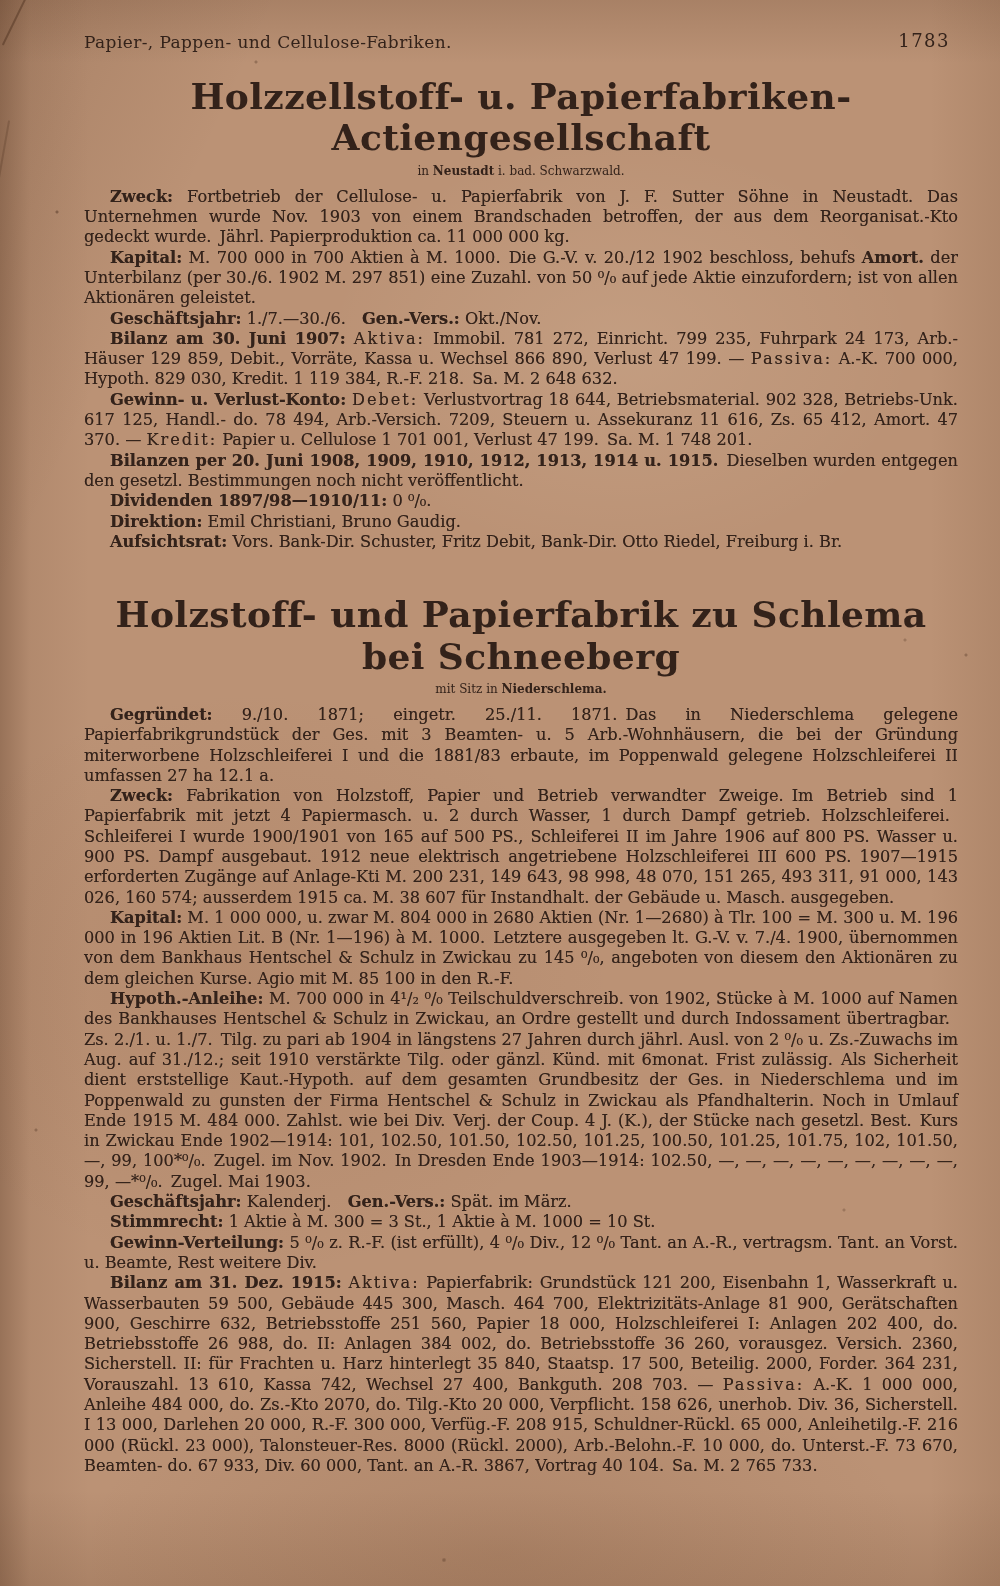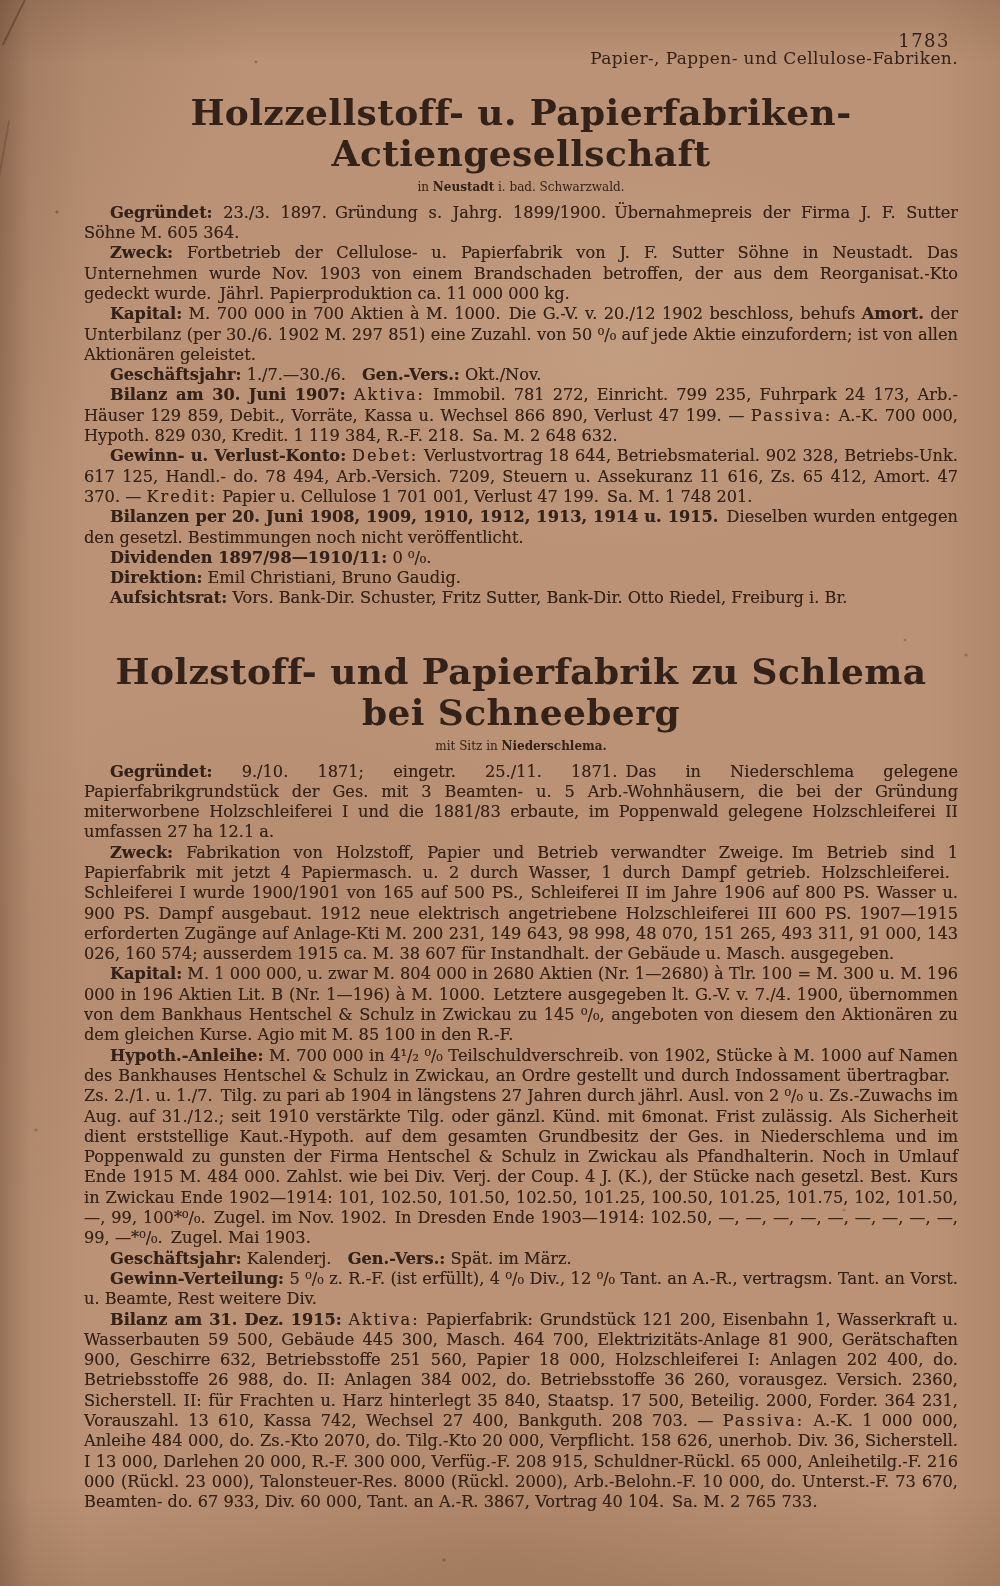--- a/index.html
+++ b/index.html
@@ -34,21 +34,21 @@
   }
   .crease{
     position:absolute;left:14px;top:-8px;width:2px;height:56px;
     background:rgba(55,30,15,.35);transform:rotate(26deg);border-radius:2px;
   }
   .crease2{
     position:absolute;left:2px;top:120px;width:1.5px;height:70px;
     background:rgba(55,30,15,.20);transform:rotate(10deg);
   }
   .content{position:relative;padding:0 42px 0 84px;}
-  .header-row{position:relative;padding-top:48px;text-align:right;}
+  .header-row{position:relative;padding-top:32px;text-align:left;}
   .header-title{font-size:17px;letter-spacing:.4px;}
   .page-number{position:absolute;right:8px;top:30px;font-size:18px;letter-spacing:1.5px;}
   .entry{margin:0;}
   .entry-1{margin-top:24px;}
   .entry-2{margin-top:42px;}
   .entry-title{
     text-align:center;font-weight:bold;font-size:36px;line-height:1.15;
     margin:0;letter-spacing:.4px;
   }
   .entry-subtitle{text-align:center;font-size:12px;margin-top:5px;}
@@ -73,41 +73,41 @@
 
     <div class="header-row">
       <span class="header-title">Papier-, Pappen- und Cellulose-Fabriken.</span>
       <span class="page-number">1783</span>
     </div>
 
     <section class="entry entry-1">
       <h1 class="entry-title">Holzzellstoff- u. Papierfabriken-Actiengesellschaft</h1>
       <div class="entry-subtitle"><span>in </span><span class="b">Neustadt</span><span> i. bad. Schwarzwald.</span></div>
       <div class="paras">
-          <p class="para"><span class="b">Gegründet:</span><span> 23./3. 1897. Gründung s. Jahrg. 1899/1900. Übernahmepreis der Firma J. F. Sutter Söhne M. 605 364.</span></p>
           <p class="para"><span class="b">Zweck:</span><span> Fortbetrieb der Cellulose- u. Papierfabrik von J. F. Sutter Söhne in Neustadt. Das Unternehmen wurde Nov. 1903 von einem Brandschaden betroffen, der aus dem Reorganisat.-Kto gedeckt wurde. Jährl. Papierproduktion ca. 11 000 000 kg.</span></p>
           <p class="para"><span class="b">Kapital:</span><span> M. 700 000 in 700 Aktien à M. 1000. Die G.-V. v. 20./12 1902 beschloss, behufs </span><span class="b">Amort.</span><span> der Unterbilanz (per 30./6. 1902 M. 297 851) eine Zuzahl. von 50 ⁰/₀ auf jede Aktie einzufordern; ist von allen Aktionären geleistet.</span></p>
           <p class="para"><span class="b">Geschäftsjahr:</span><span> 1./7.—30./6. </span><span class="b">Gen.-Vers.:</span><span> Okt./Nov.</span></p>
           <p class="para"><span class="b">Bilanz am 30. Juni 1907:</span><span> </span><span class="sp">Aktiva:</span><span> Immobil. 781 272, Einricht. 799 235, Fuhrpark 24 173, Arb.-Häuser 129 859, Debit., Vorräte, Kassa u. Wechsel 866 890, Verlust 47 199. — </span><span class="sp">Passiva:</span><span> A.-K. 700 000, Hypoth. 829 030, Kredit. 1 119 384, R.-F. 218. Sa. M. 2 648 632.</span></p>
           <p class="para"><span class="b">Gewinn- u. Verlust-Konto:</span><span> </span><span class="sp">Debet:</span><span> Verlustvortrag 18 644, Betriebsmaterial. 902 328, Betriebs-Unk. 617 125, Handl.- do. 78 494, Arb.-Versich. 7209, Steuern u. Assekuranz 11 616, Zs. 65 412, Amort. 47 370. — </span><span class="sp">Kredit:</span><span> Papier u. Cellulose 1 701 001, Verlust 47 199. Sa. M. 1 748 201.</span></p>
           <p class="para"><span class="b">Bilanzen per 20. Juni 1908, 1909, 1910, 1912, 1913, 1914 u. 1915.</span><span> Dieselben wurden entgegen den gesetzl. Bestimmungen noch nicht veröffentlicht.</span></p>
           <p class="para"><span class="b">Dividenden 1897/98—1910/11:</span><span> 0 ⁰/₀.</span></p>
           <p class="para"><span class="b">Direktion:</span><span> Emil Christiani, Bruno Gaudig.</span></p>
-          <p class="para"><span class="b">Aufsichtsrat:</span><span> Vors. Bank-Dir. Schuster, Fritz Sutter, Bank-Dir. Otto Riedel, Freiburg i. Br.</span></p>
+          <p class="para"><span class="b">Aufsichtsrat:</span><span> Vors. Bank-Dir. Schuster, Fritz Debit, Bank-Dir. Otto Riedel, Freiburg i. Br.</span></p>
         </div>
     </section>
 
     <section class="entry entry-2">
       <h1 class="entry-title">Holzstoff- und Papierfabrik zu Schlema bei Schneeberg</h1>
       <div class="entry-subtitle"><span>mit Sitz in </span><span class="b">Niederschlema.</span></div>
       <div class="paras">
           <p class="para"><span class="b">Gegründet:</span><span> 9./10. 1871; eingetr. 25./11. 1871. Das in Niederschlema gelegene Papierfabrikgrundstück der Ges. mit 3 Beamten- u. 5 Arb.-Wohnhäusern, die bei der Gründung miterworbene Holzschleiferei I und die 1881/83 erbaute, im Poppenwald gelegene Holzschleiferei II umfassen 27 ha 12.1 a.</span></p>
           <p class="para"><span class="b">Zweck:</span><span> Fabrikation von Holzstoff, Papier und Betrieb verwandter Zweige. Im Betrieb sind 1 Papierfabrik mit jetzt 4 Papiermasch. u. 2 durch Wasser, 1 durch Dampf getrieb. Holzschleiferei. Schleiferei I wurde 1900/1901 von 165 auf 500 PS., Schleiferei II im Jahre 1906 auf 800 PS. Wasser u. 900 PS. Dampf ausgebaut. 1912 neue elektrisch angetriebene Holzschleiferei III 600 PS. 1907—1915 erforderten Zugänge auf Anlage-Kti M. 200 231, 149 643, 98 998, 48 070, 151 265, 493 311, 91 000, 143 026, 160 574; ausserdem 1915 ca. M. 38 607 für Instandhalt. der Gebäude u. Masch. ausgegeben.</span></p>
           <p class="para"><span class="b">Kapital:</span><span> M. 1 000 000, u. zwar M. 804 000 in 2680 Aktien (Nr. 1—2680) à Tlr. 100 = M. 300 u. M. 196 000 in 196 Aktien Lit. B (Nr. 1—196) à M. 1000. Letztere ausgegeben lt. G.-V. v. 7./4. 1900, übernommen von dem Bankhaus Hentschel &amp; Schulz in Zwickau zu 145 ⁰/₀, angeboten von diesem den Aktionären zu dem gleichen Kurse. Agio mit M. 85 100 in den R.-F.</span></p>
           <p class="para"><span class="b">Hypoth.-Anleihe:</span><span> M. 700 000 in 4¹/₂ ⁰/₀ Teilschuldverschreib. von 1902, Stücke à M. 1000 auf Namen des Bankhauses Hentschel &amp; Schulz in Zwickau, an Ordre gestellt und durch Indossament übertragbar. Zs. 2./1. u. 1./7. Tilg. zu pari ab 1904 in längstens 27 Jahren durch jährl. Ausl. von 2 ⁰/₀ u. Zs.-Zuwachs im Aug. auf 31./12.; seit 1910 verstärkte Tilg. oder gänzl. Künd. mit 6monat. Frist zulässig. Als Sicherheit dient erststellige Kaut.-Hypoth. auf dem gesamten Grundbesitz der Ges. in Niederschlema und im Poppenwald zu gunsten der Firma Hentschel &amp; Schulz in Zwickau als Pfandhalterin. Noch in Umlauf Ende 1915 M. 484 000. Zahlst. wie bei Div. Verj. der Coup. 4 J. (K.), der Stücke nach gesetzl. Best. Kurs in Zwickau Ende 1902—1914: 101, 102.50, 101.50, 102.50, 101.25, 100.50, 101.25, 101.75, 102, 101.50, —, 99, 100*⁰/₀. Zugel. im Nov. 1902. In Dresden Ende 1903—1914: 102.50, —, —, —, —, —, —, —, —, —, 99, —*⁰/₀. Zugel. Mai 1903.</span></p>
           <p class="para"><span class="b">Geschäftsjahr:</span><span> Kalenderj. </span><span class="b">Gen.-Vers.:</span><span> Spät. im März.</span></p>
+          <p class="para"><span class="b">Stimmrecht:</span><span> 1 Aktie à M. 300 = 3 St., 1 Aktie à M. 1000 = 10 St.</span></p>
           <p class="para"><span class="b">Gewinn-Verteilung:</span><span> 5 ⁰/₀ z. R.-F. (ist erfüllt), 4 ⁰/₀ Div., 12 ⁰/₀ Tant. an A.-R., vertragsm. Tant. an Vorst. u. Beamte, Rest weitere Div.</span></p>
           <p class="para"><span class="b">Bilanz am 31. Dez. 1915:</span><span> </span><span class="sp">Aktiva:</span><span> Papierfabrik: Grundstück 121 200, Eisenbahn 1, Wasserkraft u. Wasserbauten 59 500, Gebäude 445 300, Masch. 464 700, Elektrizitäts-Anlage 81 900, Gerätschaften 900, Geschirre 632, Betriebsstoffe 251 560, Papier 18 000, Holzschleiferei I: Anlagen 202 400, do. Betriebsstoffe 26 988, do. II: Anlagen 384 002, do. Betriebsstoffe 36 260, vorausgez. Versich. 2360, Sicherstell. II: für Frachten u. Harz hinterlegt 35 840, Staatsp. 17 500, Beteilig. 2000, Forder. 364 231, Vorauszahl. 13 610, Kassa 742, Wechsel 27 400, Bankguth. 208 703. — </span><span class="sp">Passiva:</span><span> A.-K. 1 000 000, Anleihe 484 000, do. Zs.-Kto 2070, do. Tilg.-Kto 20 000, Verpflicht. 158 626, unerhob. Div. 36, Sicherstell. I 13 000, Darlehen 20 000, R.-F. 300 000, Verfüg.-F. 208 915, Schuldner-Rückl. 65 000, Anleihetilg.-F. 216 000 (Rückl. 23 000), Talonsteuer-Res. 8000 (Rückl. 2000), Arb.-Belohn.-F. 10 000, do. Unterst.-F. 73 670, Beamten- do. 67 933, Div. 60 000, Tant. an A.-R. 3867, Vortrag 40 104. Sa. M. 2 765 733.</span></p>
         </div>
     </section>
 
   </div>
 </div>
 
 </body></html>

